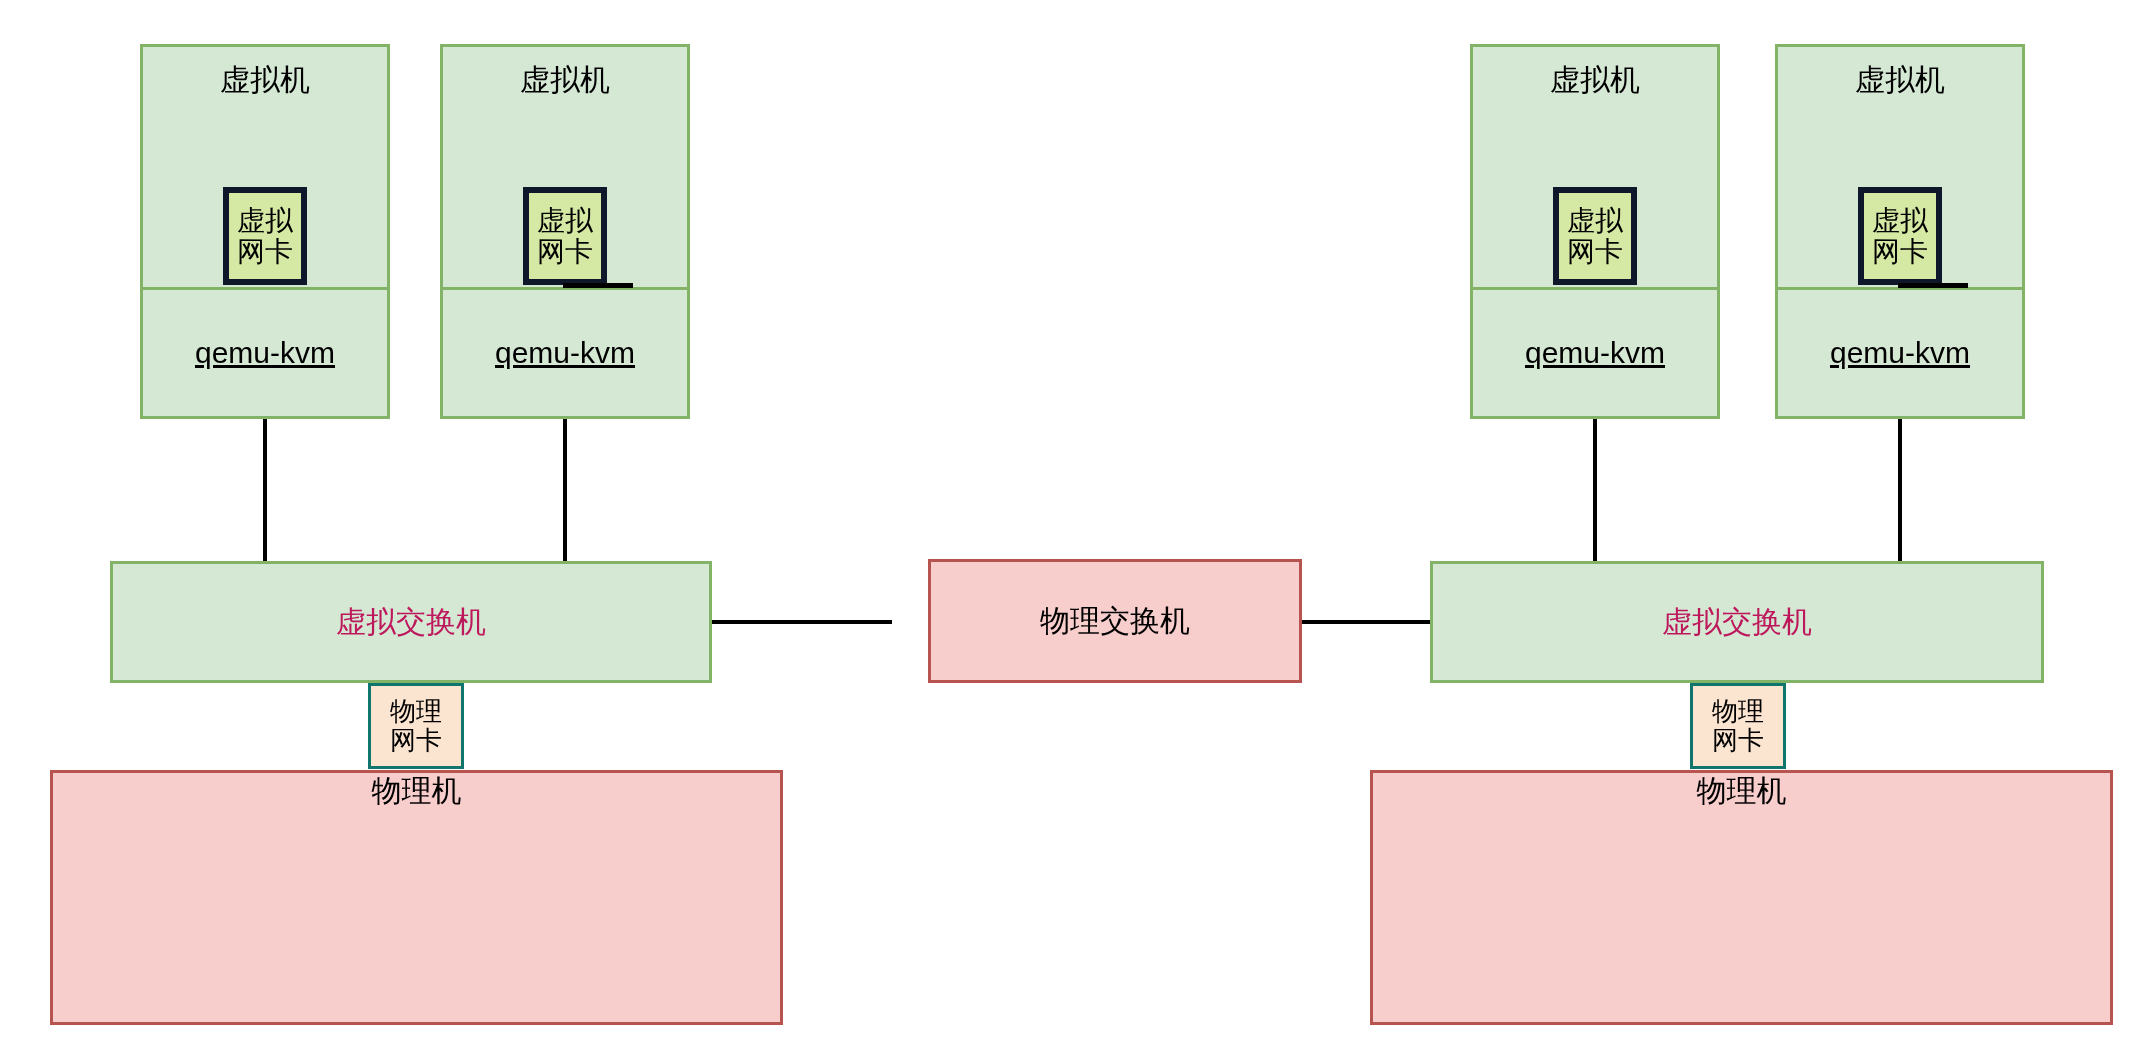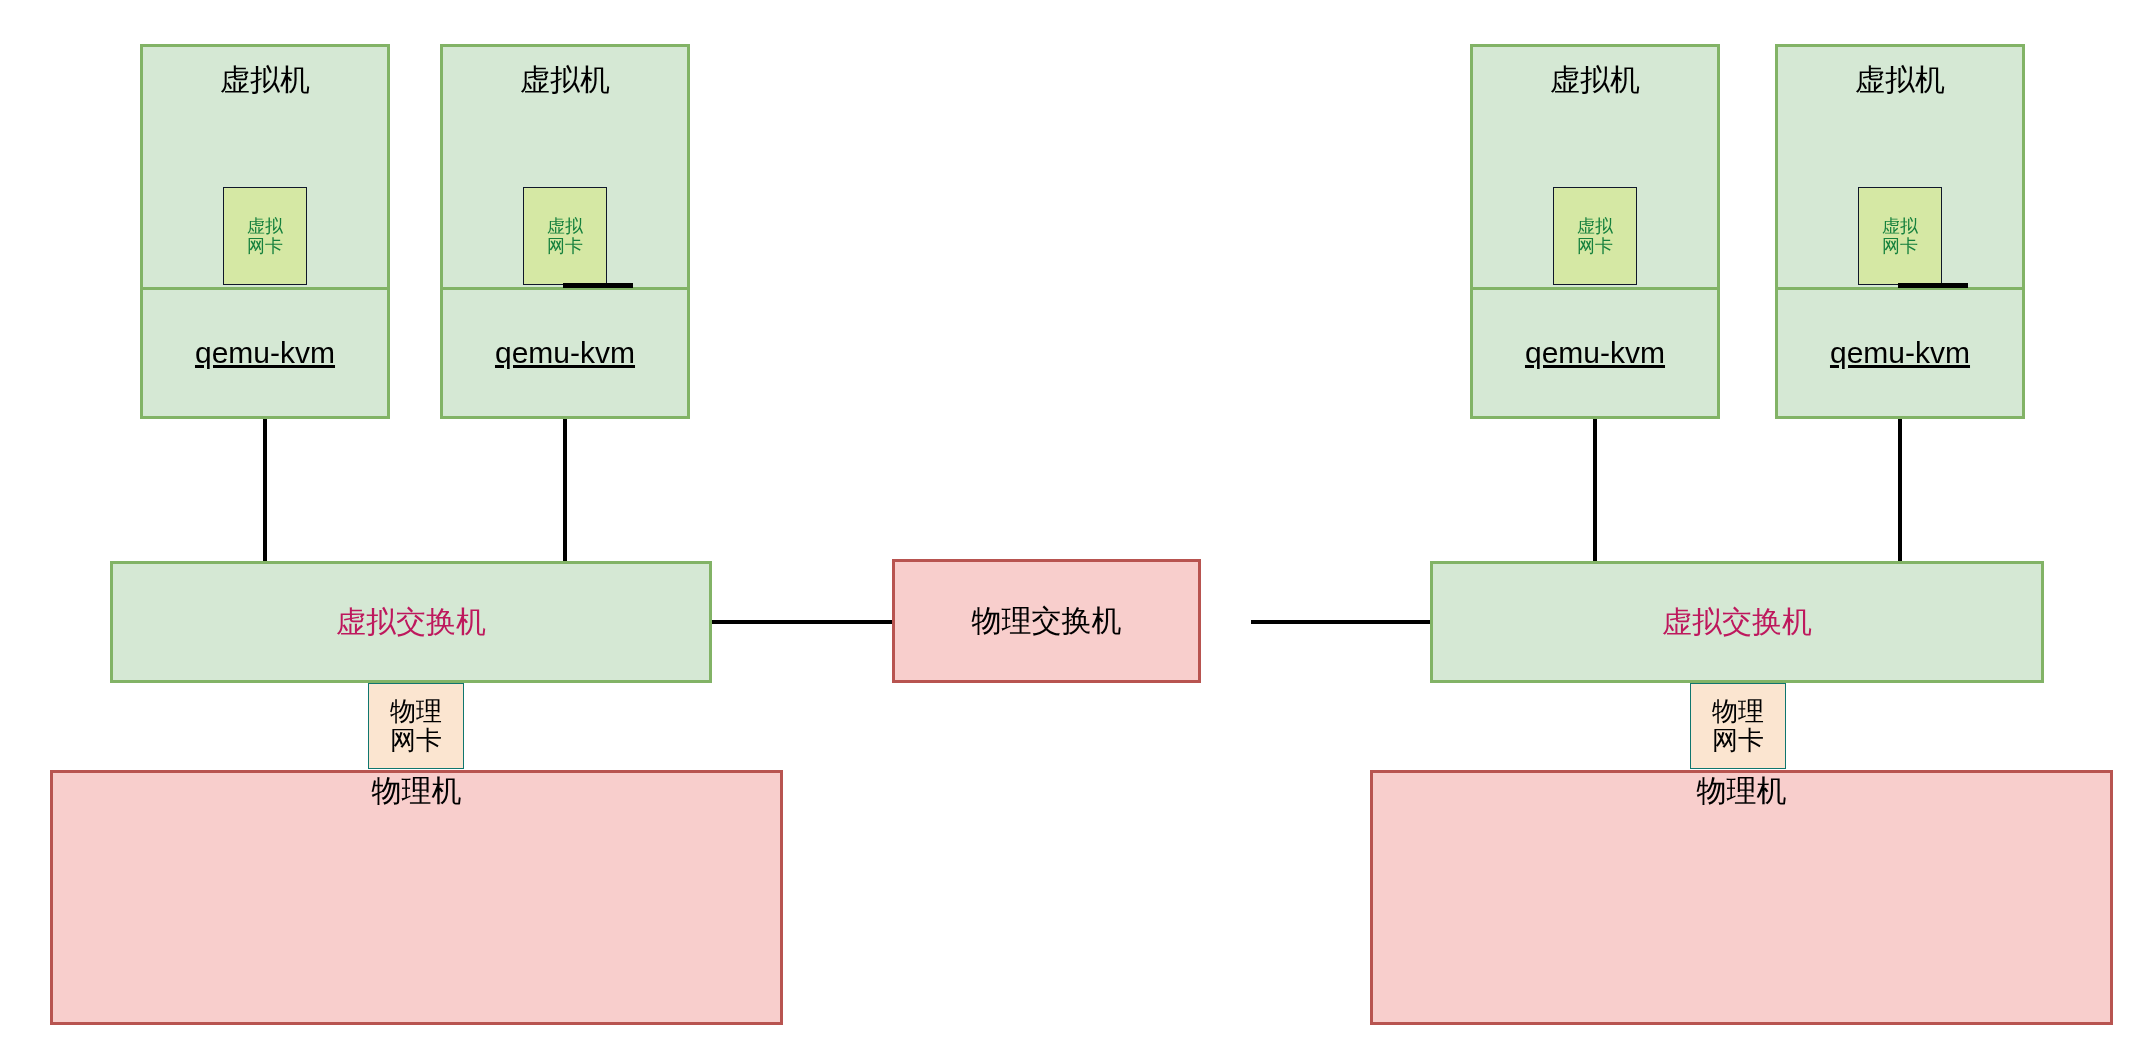--- a/index.html
+++ b/index.html
@@ -61,27 +61,27 @@
     font-size: 30px;
     color: #000000;
     text-decoration: underline;
   }
 
   
   .vnic {
     position: absolute;
     box-sizing: border-box;
     background: #d5e8a4;
-    border: 1px solid #0f172a;
-    display: flex;
-    align-items: center;
-    justify-content: center;
-    font-size: 18px;
+    border: 6px solid #0f172a;
+    display: flex;
+    align-items: center;
+    justify-content: center;
+    font-size: 28px;
     line-height: 1.12;
-    color: #15803d;
+    color: #000000;
     z-index: 4;
   }
   .vnic-tail {
     position: absolute;
     height: 5px;
     background: #000000;
     z-index: 5;
   }
 
   
@@ -103,21 +103,21 @@
   }
   .phys-machine {
     align-items: flex-start;
   }
 
   
   .pnic {
     position: absolute;
     box-sizing: border-box;
     background: #fbe5d0;
-    border: 1px solid #0f766e;
+    border: 3px solid #0f766e;
     display: flex;
     align-items: center;
     justify-content: center;
     font-size: 26px;
     line-height: 1.12;
     color: #000000;
     z-index: 6;
   }
 
   
@@ -176,21 +176,21 @@
       <span>网卡</span>
     </span>
   </div>
 
   <div class="node phys phys-machine" style="left:50px; top:770px; width:733px; height:255px;">
     <span>物理机</span>
   </div>
 
   <div class="edge-h" style="left:710px; top:620px; width:182px;"></div>
 
-  <div class="node phys" style="left:892px; top:559px; width:309px; height:124px;">
+  <div class="node phys" style="left:928px; top:559px; width:374px; height:124px;">
     <span>物理交换机</span>
   </div>
 
   <div class="edge-h" style="left:1251px; top:620px; width:181px;"></div>
 
   <div class="node vm-outer" style="left:1470px; top:44px; width:250px; height:375px;">
     <div class="vm-title">虚拟机</div>
     <div class="vm-divider" style="top:240px;"></div>
     <div class="qemu-label" style="top:240px; height:132px;">qemu-kvm</div>
   </div>

